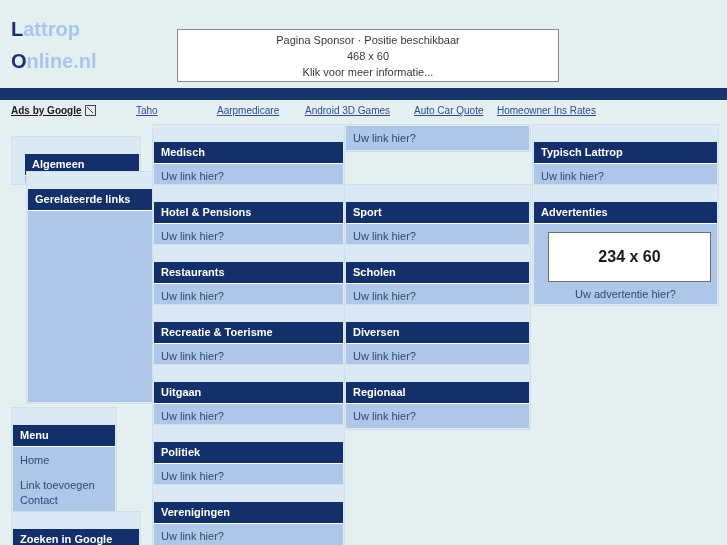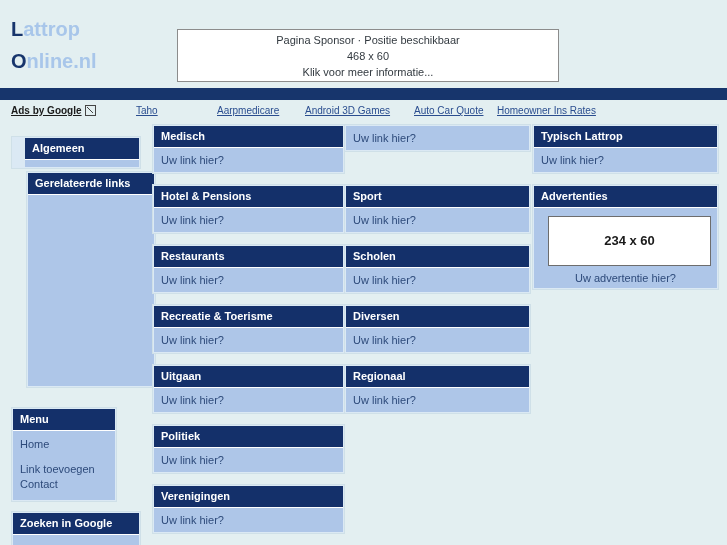--- a/index.html
+++ b/index.html
@@ -124,20 +124,21 @@
     padding: 1px;
   }
   .panel-title {
     background: #14306a;
     color: #ffffff;
     font-weight: bold;
     font-size: 11px;
     padding: 4px 7px 4px 7px;
     line-height: 13px;
     border-bottom: 1px solid #ffffff;
+    margin-top: 16px;
   }
   .panel-body {
     background: #aec6e8;
     padding: 5px 7px 5px 7px;
     font-size: 11px;
     color: #2d4a7a;
     line-height: 14px;
   }
   .panel-body-empty {
     background: #aec6e8;
@@ -160,21 +161,21 @@
 
   
   .advert-box {
     background: #ffffff;
     border: 1px solid #6d6d6d;
     height: 48px;
     display: flex;
     align-items: center;
     justify-content: center;
     font-weight: bold;
-    font-size: 13px;
+    font-size: 16px;
     color: #1a1a1a;
     margin: 2px 0 0 8px;
   }
   .advert-caption {
     text-align: center;
     padding: 5px 0 3px 0;
     color: #2d4a7a;
     font-size: 11px;
   }
 </style>

